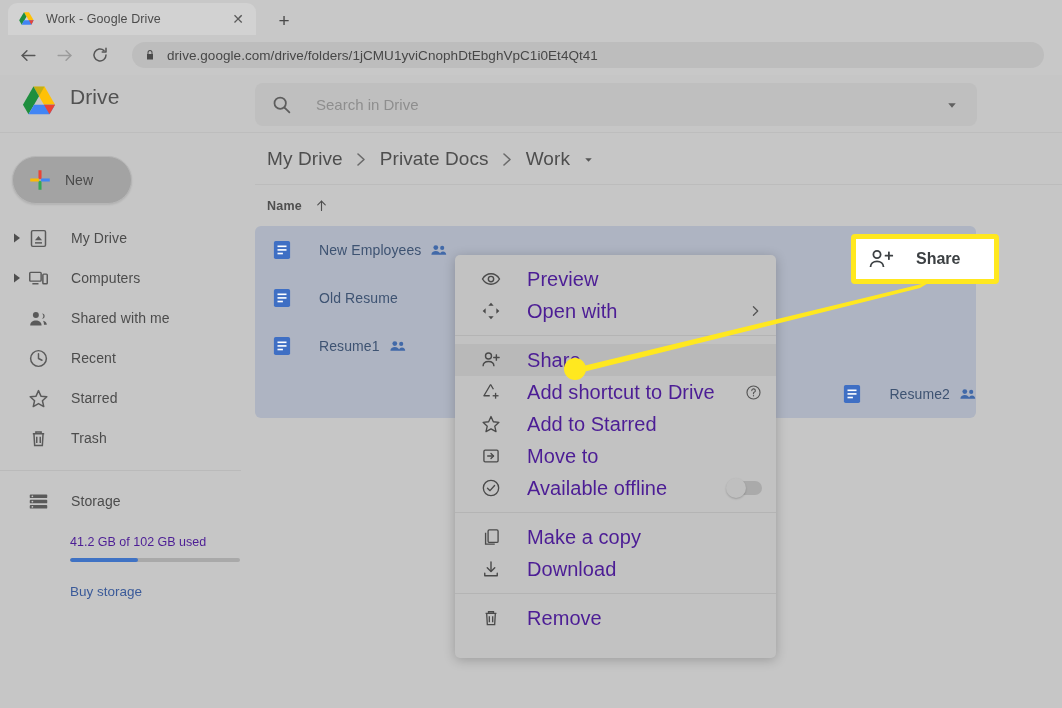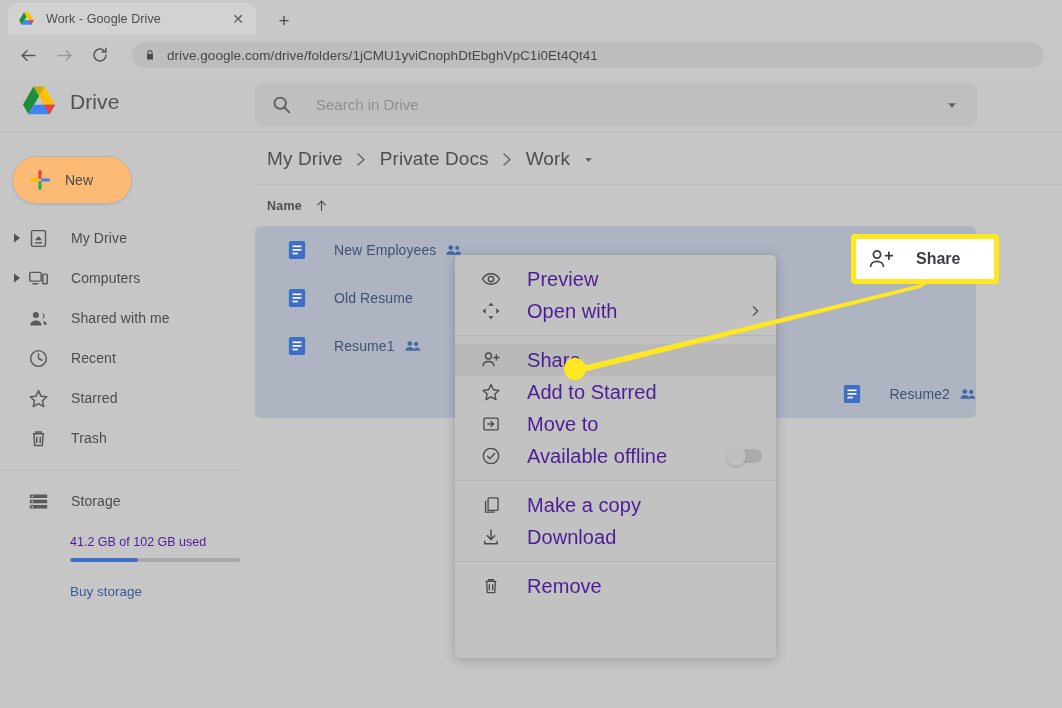--- a/index.html
+++ b/index.html
@@ -71,21 +71,21 @@
 
   
   .drive-app {
     position: absolute; top: 75px; left: 0; width: 1062px; height: 633px;
     background: #c6c6c6;
   }
   .drive-header {
     position: relative; height: 58px; width: 100%;
     border-bottom: 1px solid #bdbdbd;
   }
-  .brand { position: absolute; left: 20px; top: 10px; display: flex; align-items: center; }
+  .brand { position: absolute; left: 20px; top: 10px; display: flex; }
   .brand-logo { width: 38px; height: 34px; }
   .brand-name { font-size: 21px; color: #525252; margin-left: 12px; letter-spacing: .1px; }
 
   .searchbar {
     position: absolute; left: 255px; top: 8px;
     width: 722px; height: 43px;
     background: #bfbfbf; border-radius: 8px;
     display: flex; align-items: center; padding: 0 16px;
   }
   .search-icon { width: 21px; height: 21px; color: #5d5d5d; flex: 0 0 auto; }
@@ -93,21 +93,21 @@
   .search-caret { width: 18px; height: 18px; color: #606060; flex: 0 0 auto; }
 
   
   .sidebar {
     position: absolute; left: 0; top: 59px;
     width: 255px; height: 574px;
   }
   .new-btn {
     margin: 22px 0 0 12px;
     width: 120px; height: 48px;
-    background: #fdba74;
+    background: #a3a3a3;
     border: 1px solid #b6b6b6;
     border-radius: 24px;
     display: flex; align-items: center;
     box-shadow: 0 1px 2px rgba(0,0,0,.10);
   }
   .new-plus { width: 26px; height: 26px; margin-left: 14px; flex:0 0 auto;}
   .new-label { font-size: 14px; color: #4a4a4a; margin-left: 12px; }
 
   .nav-list { margin-top: 14px; }
   .nav-item {
@@ -147,21 +147,21 @@
     height: 42px; display: flex; align-items: center;
     padding-left: 12px;
     border-top: 1px solid #bcbcbc;
   }
   .col-name { font-size: 12.5px; color: #4f4f4f; font-weight: bold; letter-spacing: .2px;}
   .sort-arrow { width: 15px; height: 15px; margin-left: 12px; color: #4e4e4e; }
 
   .file-rows { position: relative; }
   .file-row {
     height: 48px; width: 721px;
-    display: flex; align-items: center; padding-left: 33px;
+    display: flex; align-items: center; padding-left: 18px;
     background: #aeb4c2;
   }
   .file-row:first-child { border-radius: 6px 6px 0 0; }
   .file-row:last-child { border-radius: 0 0 6px 6px; justify-content: flex-end; }
   .doc-icon { width: 18px; height: 20px; flex: 0 0 auto; }
   .file-name { font-size: 14px; color: #3e5372; margin-left: 28px; letter-spacing: .1px;}
   .shared-icon { width: 16px; height: 12px; margin-left: 10px; color: #4169a8; flex:0 0 auto;}
 
   
   .ctx-menu {
@@ -498,20 +498,36 @@
     <div class="ctx-item highlight">
       <svg class="ctx-icon" viewBox="0 0 24 24" fill="currentColor">
         <circle cx="9" cy="7.2" r="3.6" fill="none" stroke="currentColor" stroke-width="1.7"></circle>
         <path d="M2.5 19.5c0-3.7 2.9-5.8 6.5-5.8s6.5 2.1 6.5 5.8" fill="none" stroke="currentColor" stroke-width="1.7"></path>
         <rect x="17.6" y="5" width="1.7" height="8" rx=".5"></rect>
           <rect x="14.5" y="8.1" width="8" height="1.7" rx=".5"></rect>
       </svg>
       <span class="ctx-label">Share</span>
     </div>
 
+    <div class="ctx-item">
+      <svg class="ctx-icon" viewBox="0 0 24 24" fill="none" stroke="currentColor" stroke-width="1.6" stroke-linejoin="round">
+        <path d="M11.5 3 3.5 16.5h7"></path>
+          <path d="M11.5 3l3.4 5.7"></path>
+        <line x1="17.5" y1="13" x2="17.5" y2="20"></line>
+          <line x1="14" y1="16.5" x2="21" y2="16.5"></line>
+      </svg>
+      <span class="ctx-label">Add shortcut to Drive</span>
+      <span class="ctx-right">
+        <svg class="ctx-help" viewBox="0 0 24 24" fill="none" stroke="currentColor" stroke-width="1.6">
+          <circle cx="12" cy="12" r="9.2"></circle>
+            <path d="M9.6 9.3a2.5 2.5 0 1 1 3.3 2.4c-.6.25-.9.7-.9 1.4v.5" stroke-linecap="round"></path>
+            <circle cx="12" cy="16.6" r=".9" fill="currentColor" stroke="none"></circle>
+        </svg>
+      </span>
+    </div>
 
     <div class="ctx-item">
       <svg class="ctx-icon" viewBox="0 0 24 24" fill="none" stroke="currentColor" stroke-width="1.6" stroke-linejoin="round">
         <polygon points="12,3 14.8,9.3 21.5,10 16.5,14.6 18,21.2 12,17.8 6,21.2 7.5,14.6 2.5,10 9.2,9.3"></polygon>
       </svg>
       <span class="ctx-label">Add to Starred</span>
     </div>
 
     <div class="ctx-item">
       <svg class="ctx-icon" viewBox="0 0 24 24" fill="none" stroke="currentColor" stroke-width="1.6">

